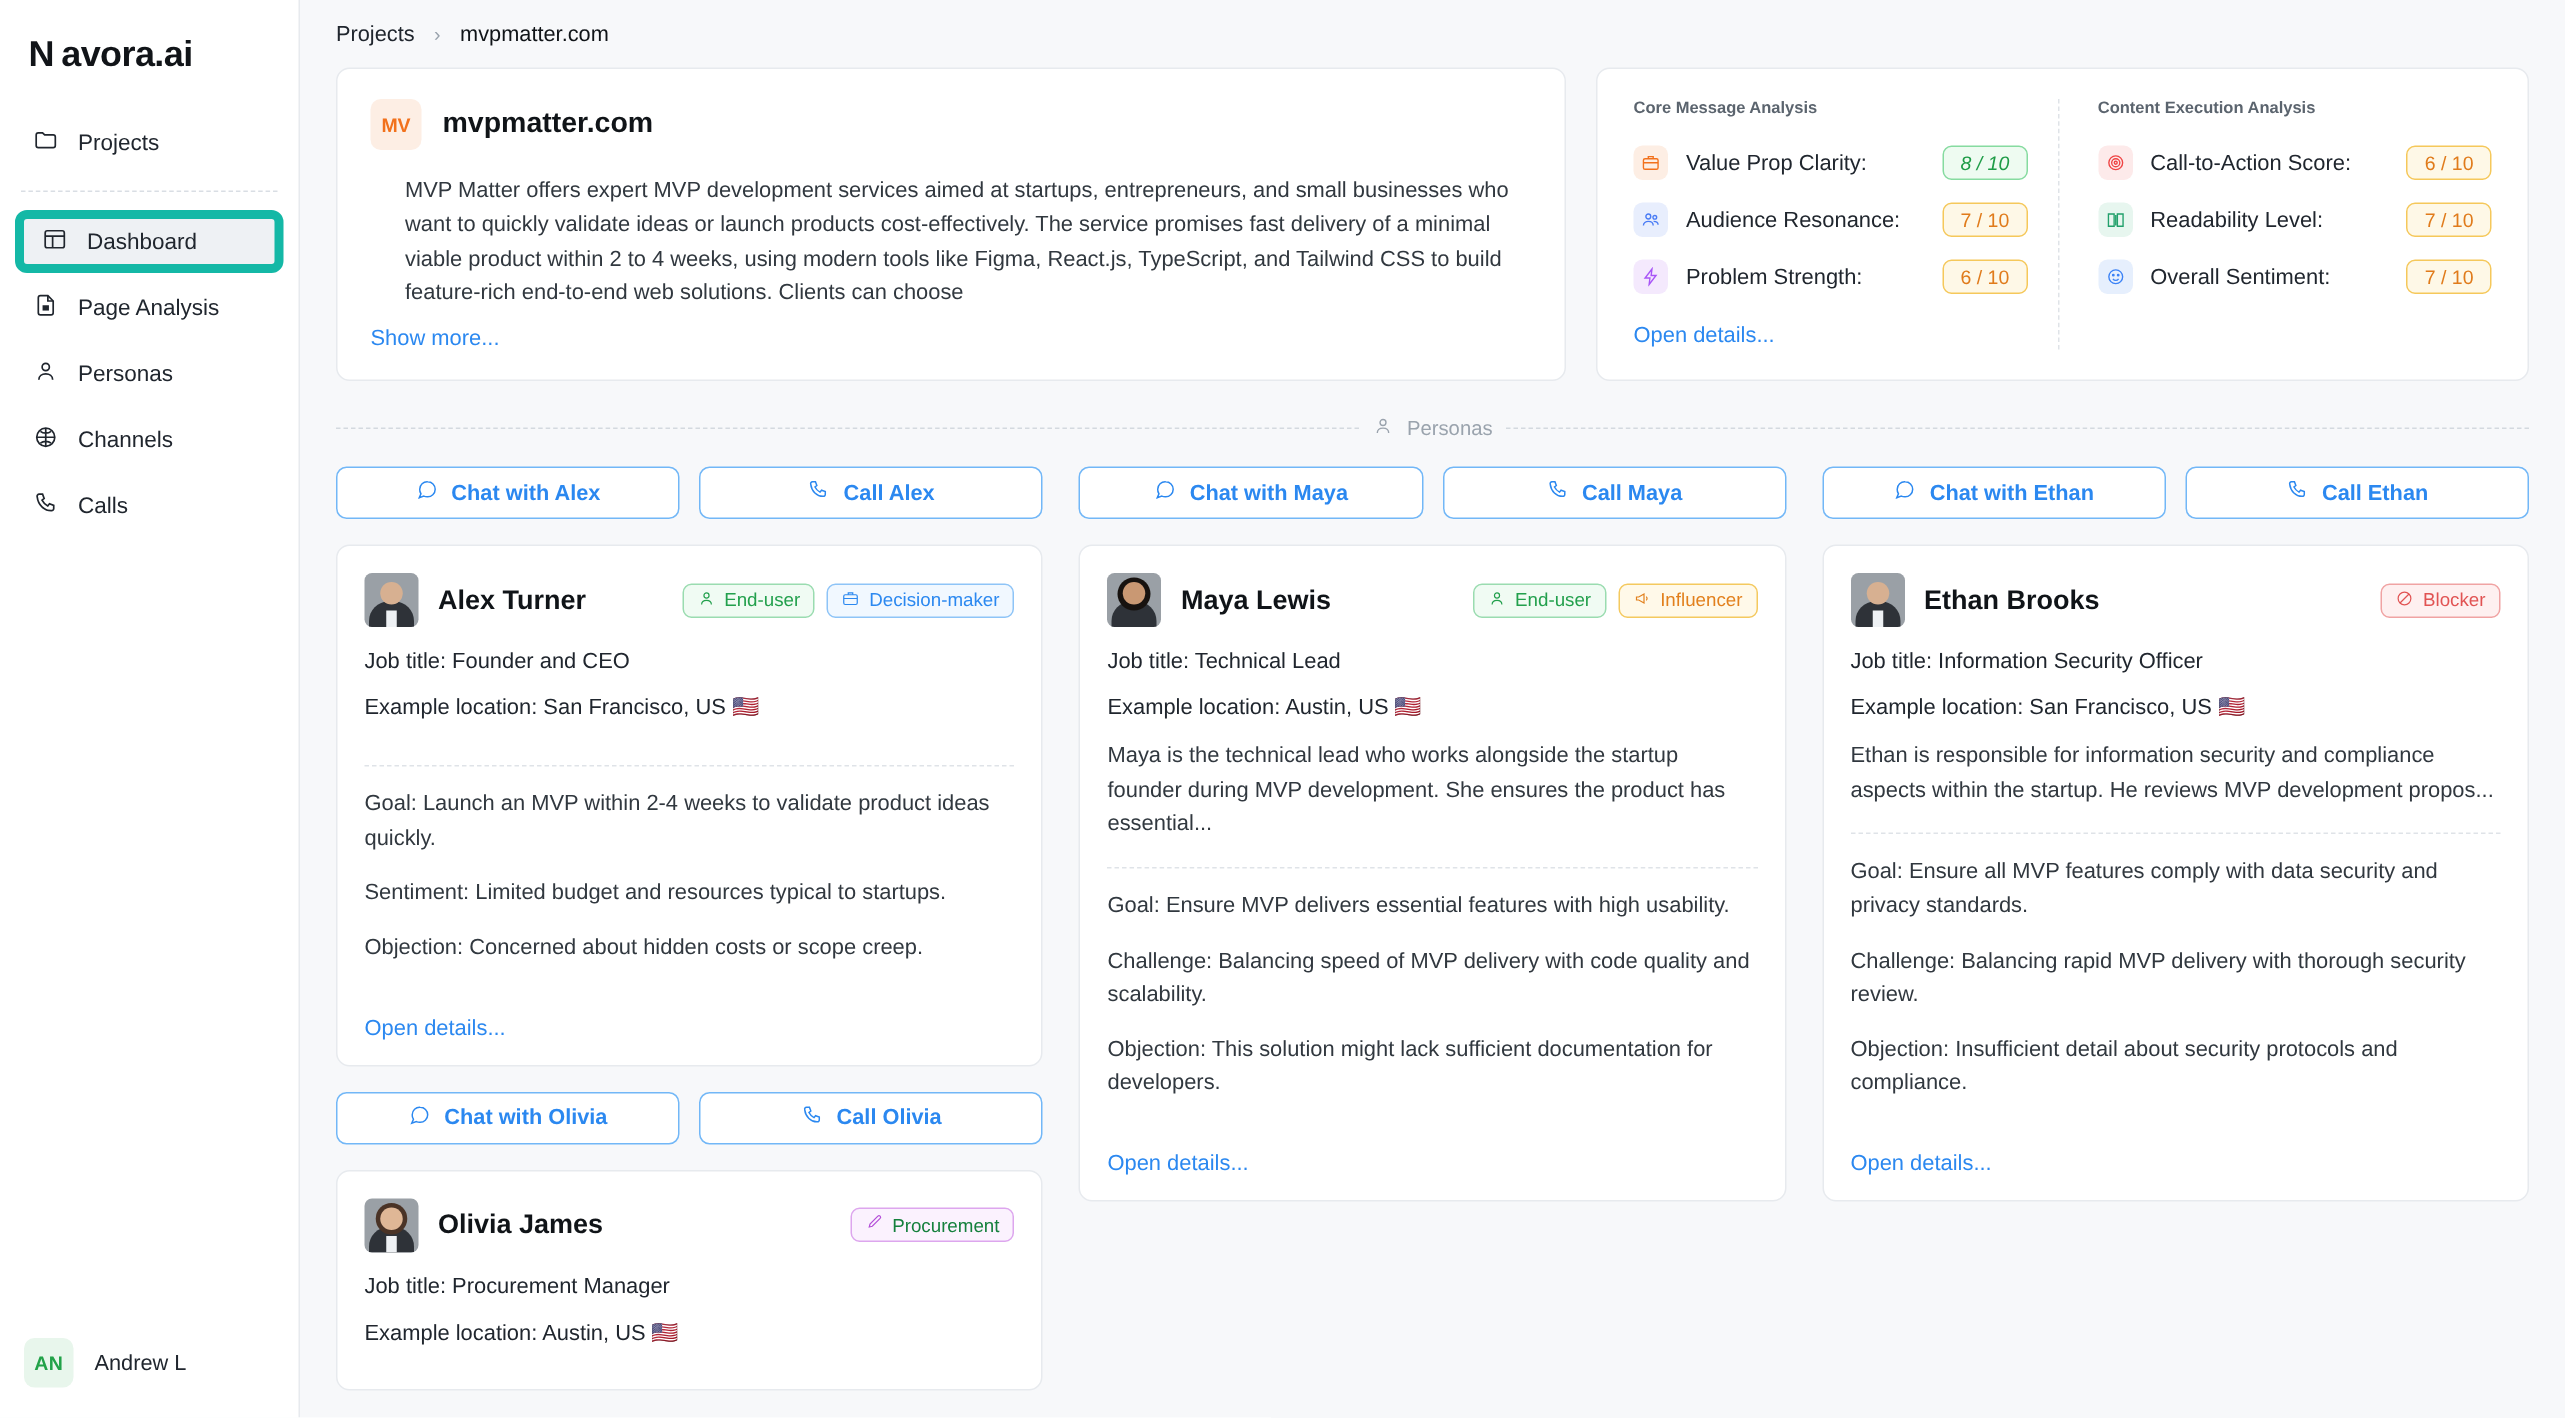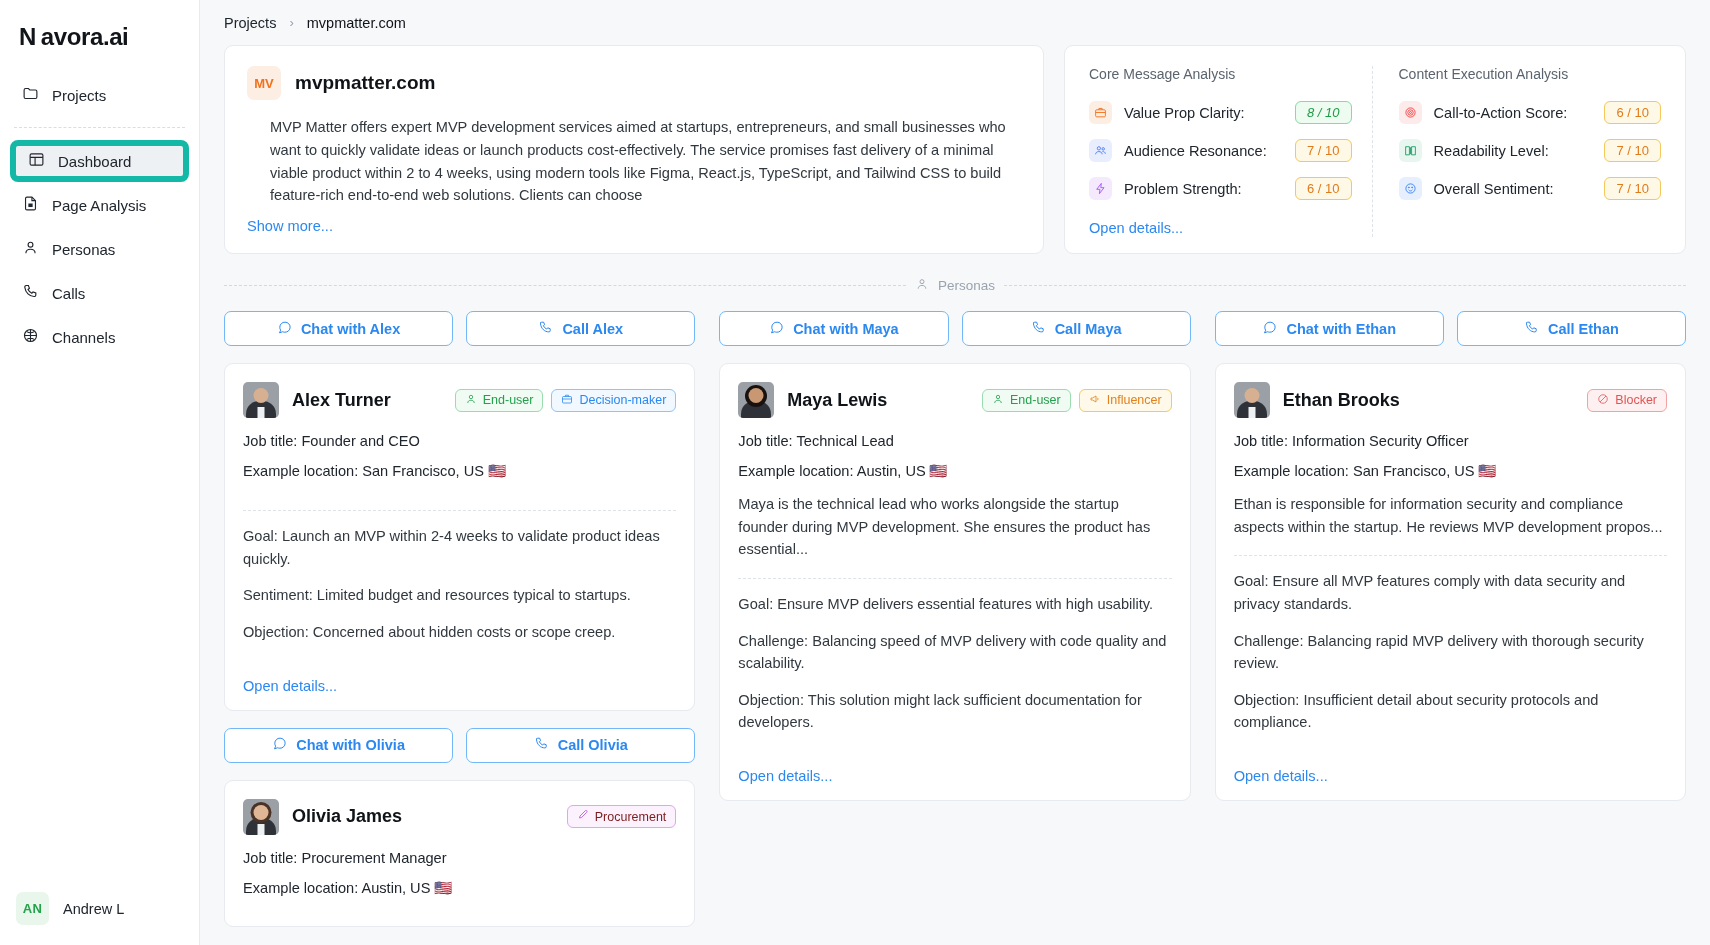--- a/index.html
+++ b/index.html
@@ -89,21 +89,21 @@
     display: inline-block; margin-top: 11px;
     color: #2b88f0; font-size: 14.6px; cursor: pointer;
   }
 
   
   .analysis-card { flex: 1; padding: 20px 24px 16px 24px; }
   .analysis-cols { display: flex; }
   .an-col { flex: 1; }
   .an-col.left { padding-right: 20px; border-right: 1px dashed #dfe3e8; }
   .an-col.right { padding-left: 26px; }
-  .an-title { font-size: 14px; color: #5b646e; margin-bottom: 15px; }
+  .an-title { font-size: 11px; color: #5b646e; margin-bottom: 15px; font-weight: bold; }
   .an-row {
     display: flex; align-items: center; gap: 12px; height: 31px; margin-bottom: 7px;
   }
   .an-ico {
     width: 23px; height: 23px; border-radius: 6px; flex: 0 0 23px;
     display: flex; align-items: center; justify-content: center;
   }
   .an-ico svg { width: 13px; height: 13px; fill: none; stroke-width: 1.7; }
   .an-label { font-size: 14.6px; color: #20262e; flex: 1; white-space: nowrap; }
   .score {
@@ -169,21 +169,21 @@
   }
   .tag svg { width: 12px; height: 12px; fill: none; stroke-width: 1.6; }
   .tag.green { background: #f0fbf3; border-color: #9adcb0; color: #23a04d; }
   .tag.green svg { stroke: #23a04d; }
   .tag.blue { background: #f1f8ff; border-color: #8ec4f7; color: #2b88f0; }
   .tag.blue svg { stroke: #2b88f0; }
   .tag.amber { background: #fff9e9; border-color: #f4c95f; color: #e2801d; }
   .tag.amber svg { stroke: #e2801d; }
   .tag.red { background: #fef0f0; border-color: #f0a3a3; color: #e15353; }
   .tag.red svg { stroke: #e15353; }
-  .tag.purple { background: #fbf2fe; border-color: #dda6ee; color: #7f1d1d; }
+  .tag.purple { background: #fbf2fe; border-color: #dda6ee; color: #15803d; }
   .tag.purple svg { stroke: #b450d8; }
 
   .p-line { font-size: 14.6px; color: #20262e; margin-bottom: 13px; }
   .p-bio { font-size: 14.6px; line-height: 1.55; color: #31383f; }
   .p-hr { border-top: 1px dashed #dfe3e8; margin: 17px 0 14px 0; }
   .p-attr { font-size: 14.6px; line-height: 1.55; color: #31383f; margin-bottom: 14px; }
   .p-attr:last-of-type { margin-bottom: 0; }
   .p-open { color: #2b88f0; font-size: 14.6px; cursor: pointer; margin-top: auto; padding-top: 20px; }
 </style>
 </head>
@@ -227,31 +227,31 @@
       <div class="nav-item">
         <span><svg viewBox="0 0 24 24">
               <circle cx="12" cy="8" r="3.4"></circle>
               <path d="M5.5 20c0-3.6 2.9-5.6 6.5-5.6s6.5 2 6.5 5.6"></path>
             </svg></span>
         <span>Personas</span>
       </div>
 
       <div class="nav-item">
         <span><svg viewBox="0 0 24 24">
-              <path d="M6 3.5h3l1.5 4-2 1.6a12 12 0 0 0 5.4 5.4l1.6-2 4 1.5v3a2 2 0 0 1-2.2 2C10.6 19.2 4.8 13.4 4 6.2A2 2 0 0 1 6 3.5z"></path>
-            </svg></span>
-        <span>Calls</span>
-      </div>
-
-      <div class="nav-item">
-        <span><svg viewBox="0 0 24 24">
               <circle cx="12" cy="12" r="8.5"></circle>
               <path d="M12 3.5v17M3.5 12h17M7 6.5c2.6 2.2 7.4 2.2 10 0M7 17.5c2.6-2.2 7.4-2.2 10 0"></path>
             </svg></span>
         <span>Channels</span>
+      </div>
+
+      <div class="nav-item">
+        <span><svg viewBox="0 0 24 24">
+              <path d="M6 3.5h3l1.5 4-2 1.6a12 12 0 0 0 5.4 5.4l1.6-2 4 1.5v3a2 2 0 0 1-2.2 2C10.6 19.2 4.8 13.4 4 6.2A2 2 0 0 1 6 3.5z"></path>
+            </svg></span>
+        <span>Calls</span>
       </div>
     </nav>
 
     <div class="sidebar-footer">
       <div class="avatar-sq">AN</div>
       <div class="user-name">Andrew L</div>
     </div>
   </aside>
 
   <main class="main">

